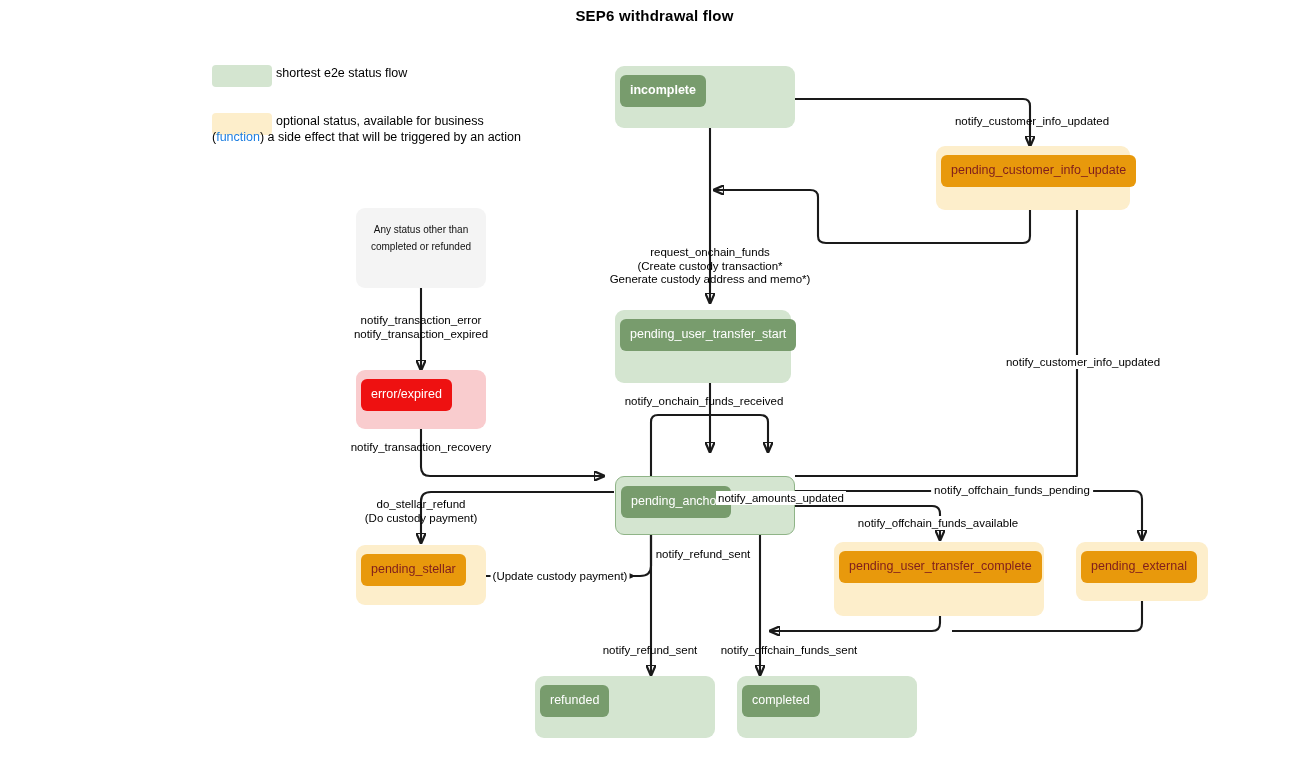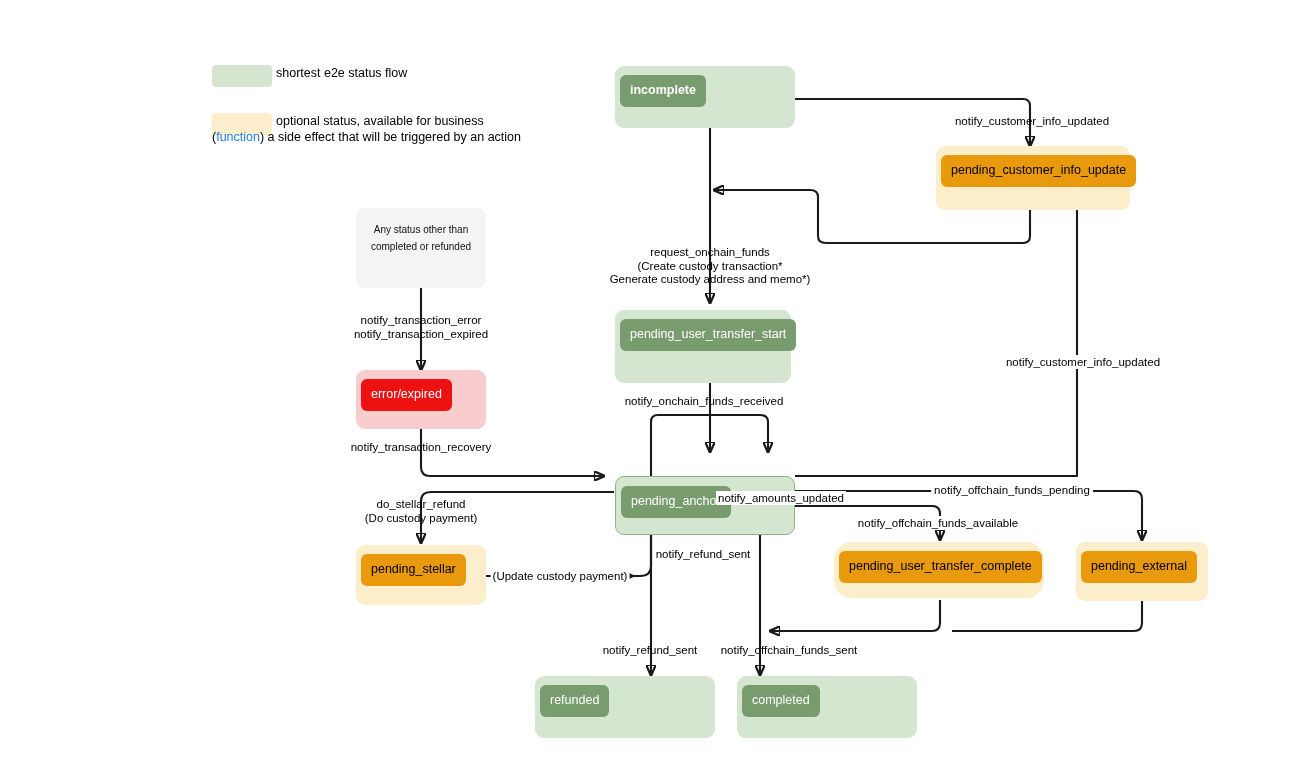--- a/index.html
+++ b/index.html
@@ -27,21 +27,21 @@
     position:absolute;left:5px;top:9px;border-radius:6px;
     font-size:12.5px;line-height:1;white-space:nowrap;
     padding:9px 10px 10px 10px;box-sizing:border-box;
   }
   
   .node.green{background:#d4e5d0;}
   .node.green .lbl{background:#789c6d;color:#ffffff;}
   .node.green.bordered{border:1.2px solid #8fb487;}
   
   .node.orange{background:#fdeecb;}
-  .node.orange .lbl{background:#e8990c;color:#000000;}
+  .node.orange .lbl{background:#e8990c;color:#7f1d1d;}
   
   .node.red{background:#f9ccce;}
   .node.red .lbl{background:#ee1111;color:#ffffff;}
   
   .node.note{background:#f4f4f4;}
   .note-txt{
     position:absolute;left:0;right:0;top:13px;text-align:center;
     font-size:10px;line-height:17px;color:#111;
   }
 
@@ -51,20 +51,21 @@
 
   
   #wires{position:absolute;left:0;top:0;width:1309px;height:770px;pointer-events:none;}
   #wires path,#wires line{fill:none;stroke:#1a1a1a;stroke-width:2.1;stroke-linecap:butt;stroke-linejoin:round;}
 </style>
 </head>
 <body>
 
 <div id="stage">
 
+  <div class="title">SEP6 withdrawal flow</div>
 
   <div class="legend">
     <div class="lg-row">
       <div class="lg-sw green"></div>
       <div class="lg-txt">shortest e2e status flow</div>
     </div>
     <div class="lg-row" style="margin-top:20px;">
       <div class="lg-sw cream"></div>
       <div class="lg-txt">optional status, available for business</div>
     </div>
@@ -135,21 +136,21 @@
   </div>
 
   <div class="node green bordered" style="left:615px;top:453px;width:180px;height:59px;margin-top:23px;">
     <div class="lbl">pending_anchor</div>
   </div>
 
   <div class="node orange" style="left:356px;top:545px;width:130px;height:60px;">
     <div class="lbl">pending_stellar</div>
   </div>
 
-  <div class="node orange" style="left:834px;top:542px;width:210px;height:56px;border-radius:18px;">
+  <div class="node orange" style="left:834px;top:542px;width:210px;height:74px;">
     <div class="lbl">pending_user_transfer_complete</div>
   </div>
 
   <div class="node orange" style="left:1076px;top:542px;width:132px;height:59px;">
     <div class="lbl">pending_external</div>
   </div>
 
   <div class="node green" style="left:535px;top:676px;width:180px;height:62px;">
     <div class="lbl">refunded</div>
   </div>

